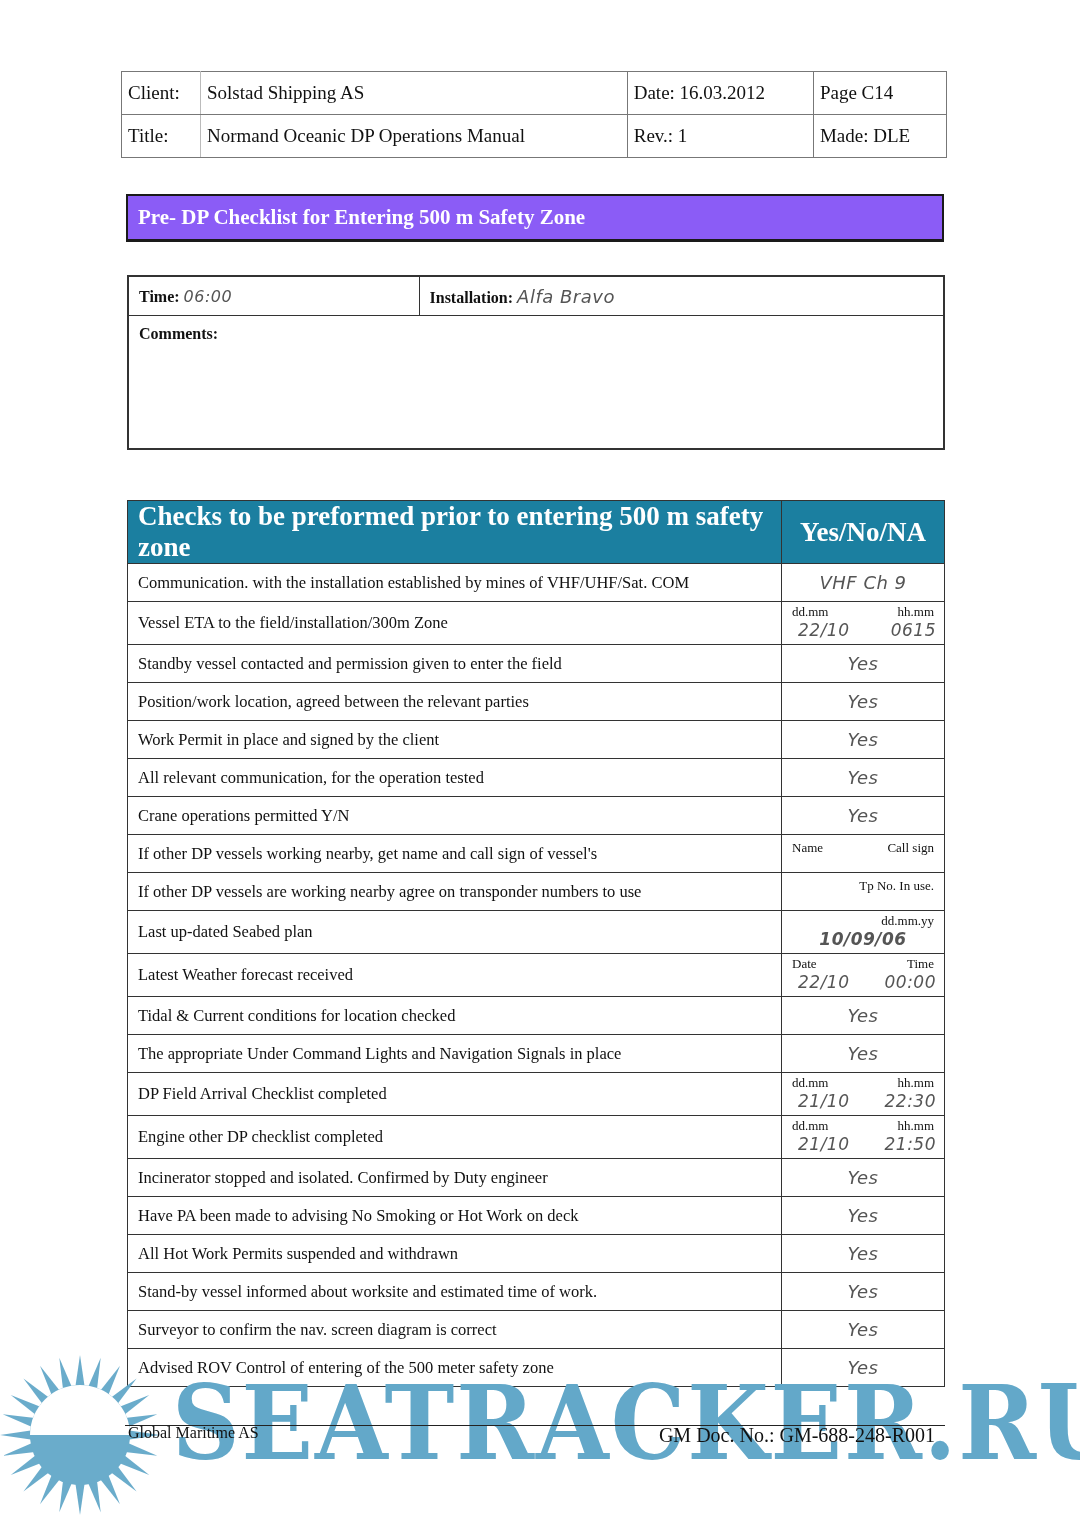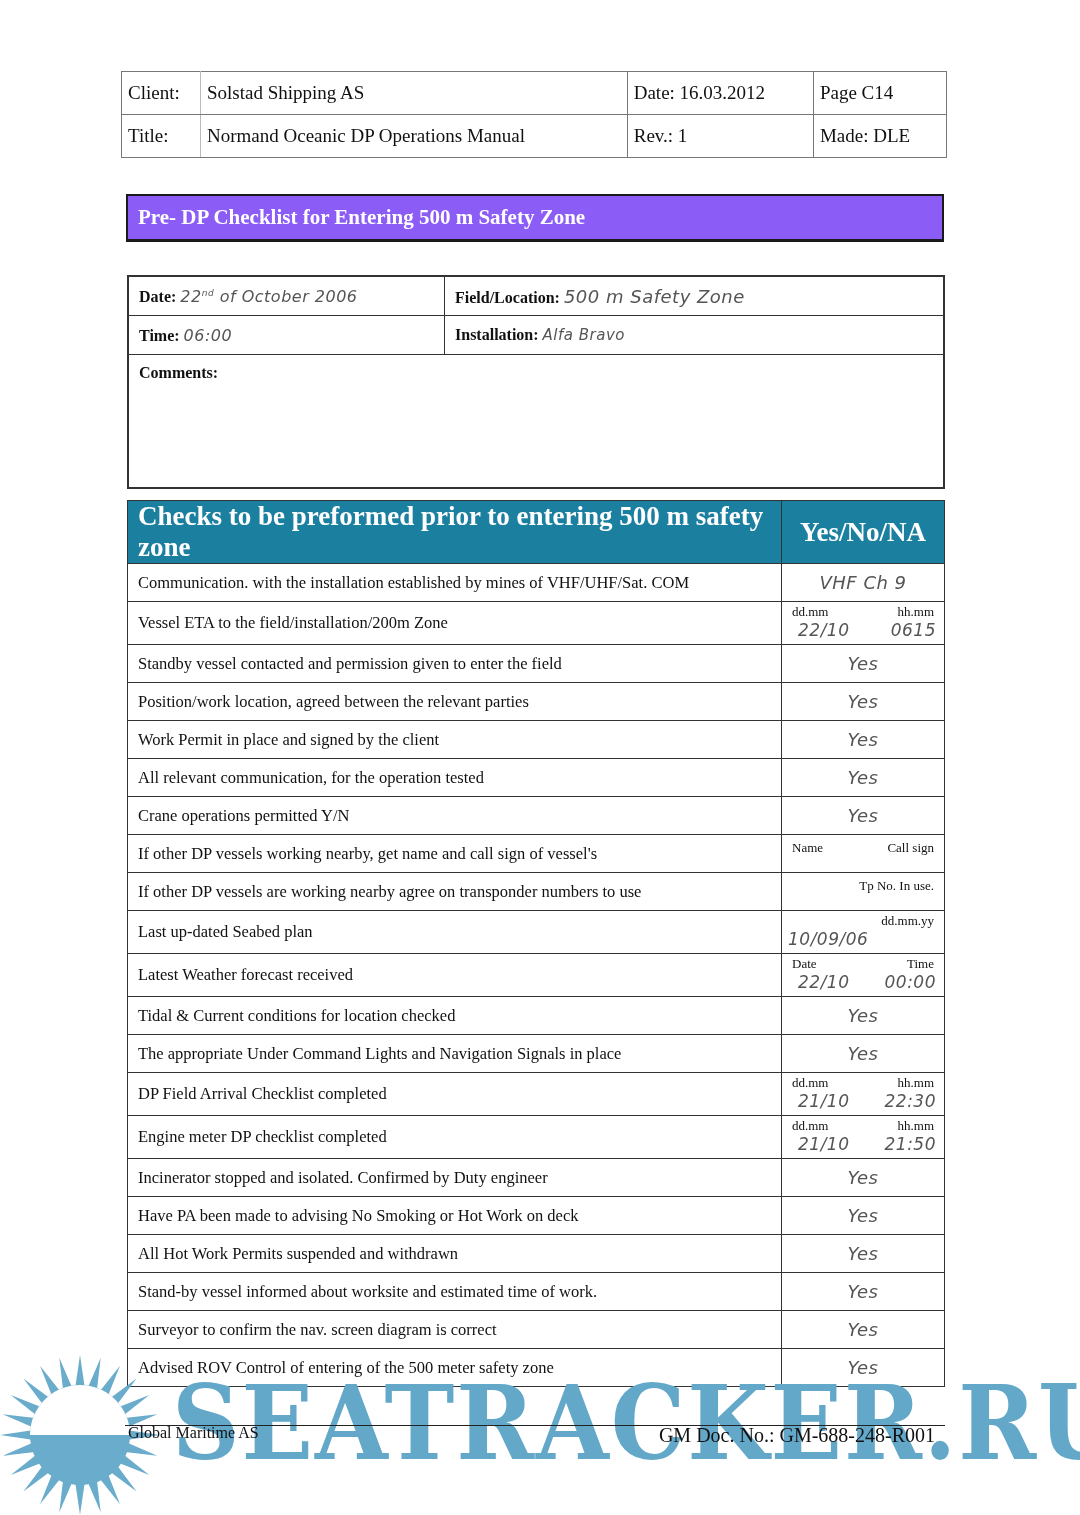--- a/index.html
+++ b/index.html
@@ -45,21 +45,21 @@
     background: #1b7fa0; color: #fff; font-weight: bold; font-size: 27px;
     height: 38px; border: 1px solid #333; text-align: left; padding: 0 10px;
   }
   .checks th.ans { text-align: center; width: 142px; }
   .checks td { border: 1px solid #333; padding: 0 10px; vertical-align: middle; }
   .checks td.q { height: 37px; margin-top: 48px; }
   .checks td.a { text-align: center; padding: 0 6px; font-size: 18px; }
   .sub { display: flex; justify-content: space-between; font-size: 13px; color: #111; line-height: 14px; padding: 0 4px; }
   .sub.right { justify-content: flex-end; }
   .vals { display: flex; justify-content: space-between; font-size: 17px; line-height: 22px; padding: 0 2px 0 10px; }
-  .vals.center { padding: 0; }
+  .vals.center { justify-content: center; padding: 0; font-weight: bold; }
   .tall td.q { height: 42px; }
 
   
   .footer-line { position: absolute; left: 125px; top: 1425px; width: 820px; height: 1px; background: #222; z-index: 3; }
   .footer-left { position: absolute; left: 128px; top: 1424px; font-size: 16px; z-index: 3; }
   .footer-right { position: absolute; right: 145px; top: 1424px; font-size: 20px; z-index: 3; }
 
   
   .wm-sun { position: absolute; left: 0; top: 1355px; width: 160px; height: 160px; z-index: 2; opacity: 0.95; }
   .wm-text {
@@ -88,38 +88,28 @@
   </tr>
 </tbody>
   </table>
 
 <div class="banner">
   <span>Pre- DP Checklist for Entering 500 m Safety Zone</span>
 </div>
 
 <table class="info">
   <tbody>
-      <tr>
-    <td style="width:295px;">
-      <b>Date:</b>
-      <span class="hw"><span>22</span><sup style="font-size:9px;">nd</sup> <span>of October 2006</span></span>
-    </td>
-    <td>
-      <b>Field/Location:</b>
-      <span class="hw" style="font-size:18px;">500 m Safety Zone</span>
-    </td>
-  </tr>
   <tr>
     <td>
       <b>Time:</b>
       <span class="hw">06:00</span>
     </td>
     <td>
       <b>Installation:</b>
-      <span class="hw" style="font-size:15px;">Alfa Bravo</span>
+      <span class="hw" style="font-size:18px;">Alfa Bravo</span>
     </td>
   </tr>
   <tr>
     <td colspan="2" class="comments">
       <b>Comments:</b>
       <span class="hw"></span>
     </td>
   </tr>
 </tbody>
   </table>
@@ -130,21 +120,21 @@
       <th>Checks to be preformed prior to entering 500 m safety zone</th>
       <th class="ans">Yes/No/NA</th>
     </tr>
   </thead>
   <tbody id="checks-body">
       <tr>
         <td class="q">Communication. with the installation established by mines of VHF/UHF/Sat. COM</td>
         <td class="a"><span class="hw">VHF Ch 9</span></td>
       </tr>
       <tr class="tall">
-        <td class="q">Vessel ETA to the field/installation/200m Zone</td>
+        <td class="q">Vessel ETA to the field/installation/300m Zone</td>
         <td class="a">
           <div class="sub">
             <span>dd.mm</span>
             <span>hh.mm</span>
           </div>
           <div class="vals hw">
             <span>22/10</span>
             <span>0615</span>
           </div>
         </td>
@@ -225,21 +215,21 @@
             <span>dd.mm</span>
             <span>hh.mm</span>
           </div>
           <div class="vals hw">
             <span>21/10</span>
             <span>22:30</span>
           </div>
         </td>
       </tr>
       <tr class="tall">
-        <td class="q">Engine meter DP checklist completed</td>
+        <td class="q">Engine other DP checklist completed</td>
         <td class="a">
           <div class="sub">
             <span>dd.mm</span>
             <span>hh.mm</span>
           </div>
           <div class="vals hw">
             <span>21/10</span>
             <span>21:50</span>
           </div>
         </td>

